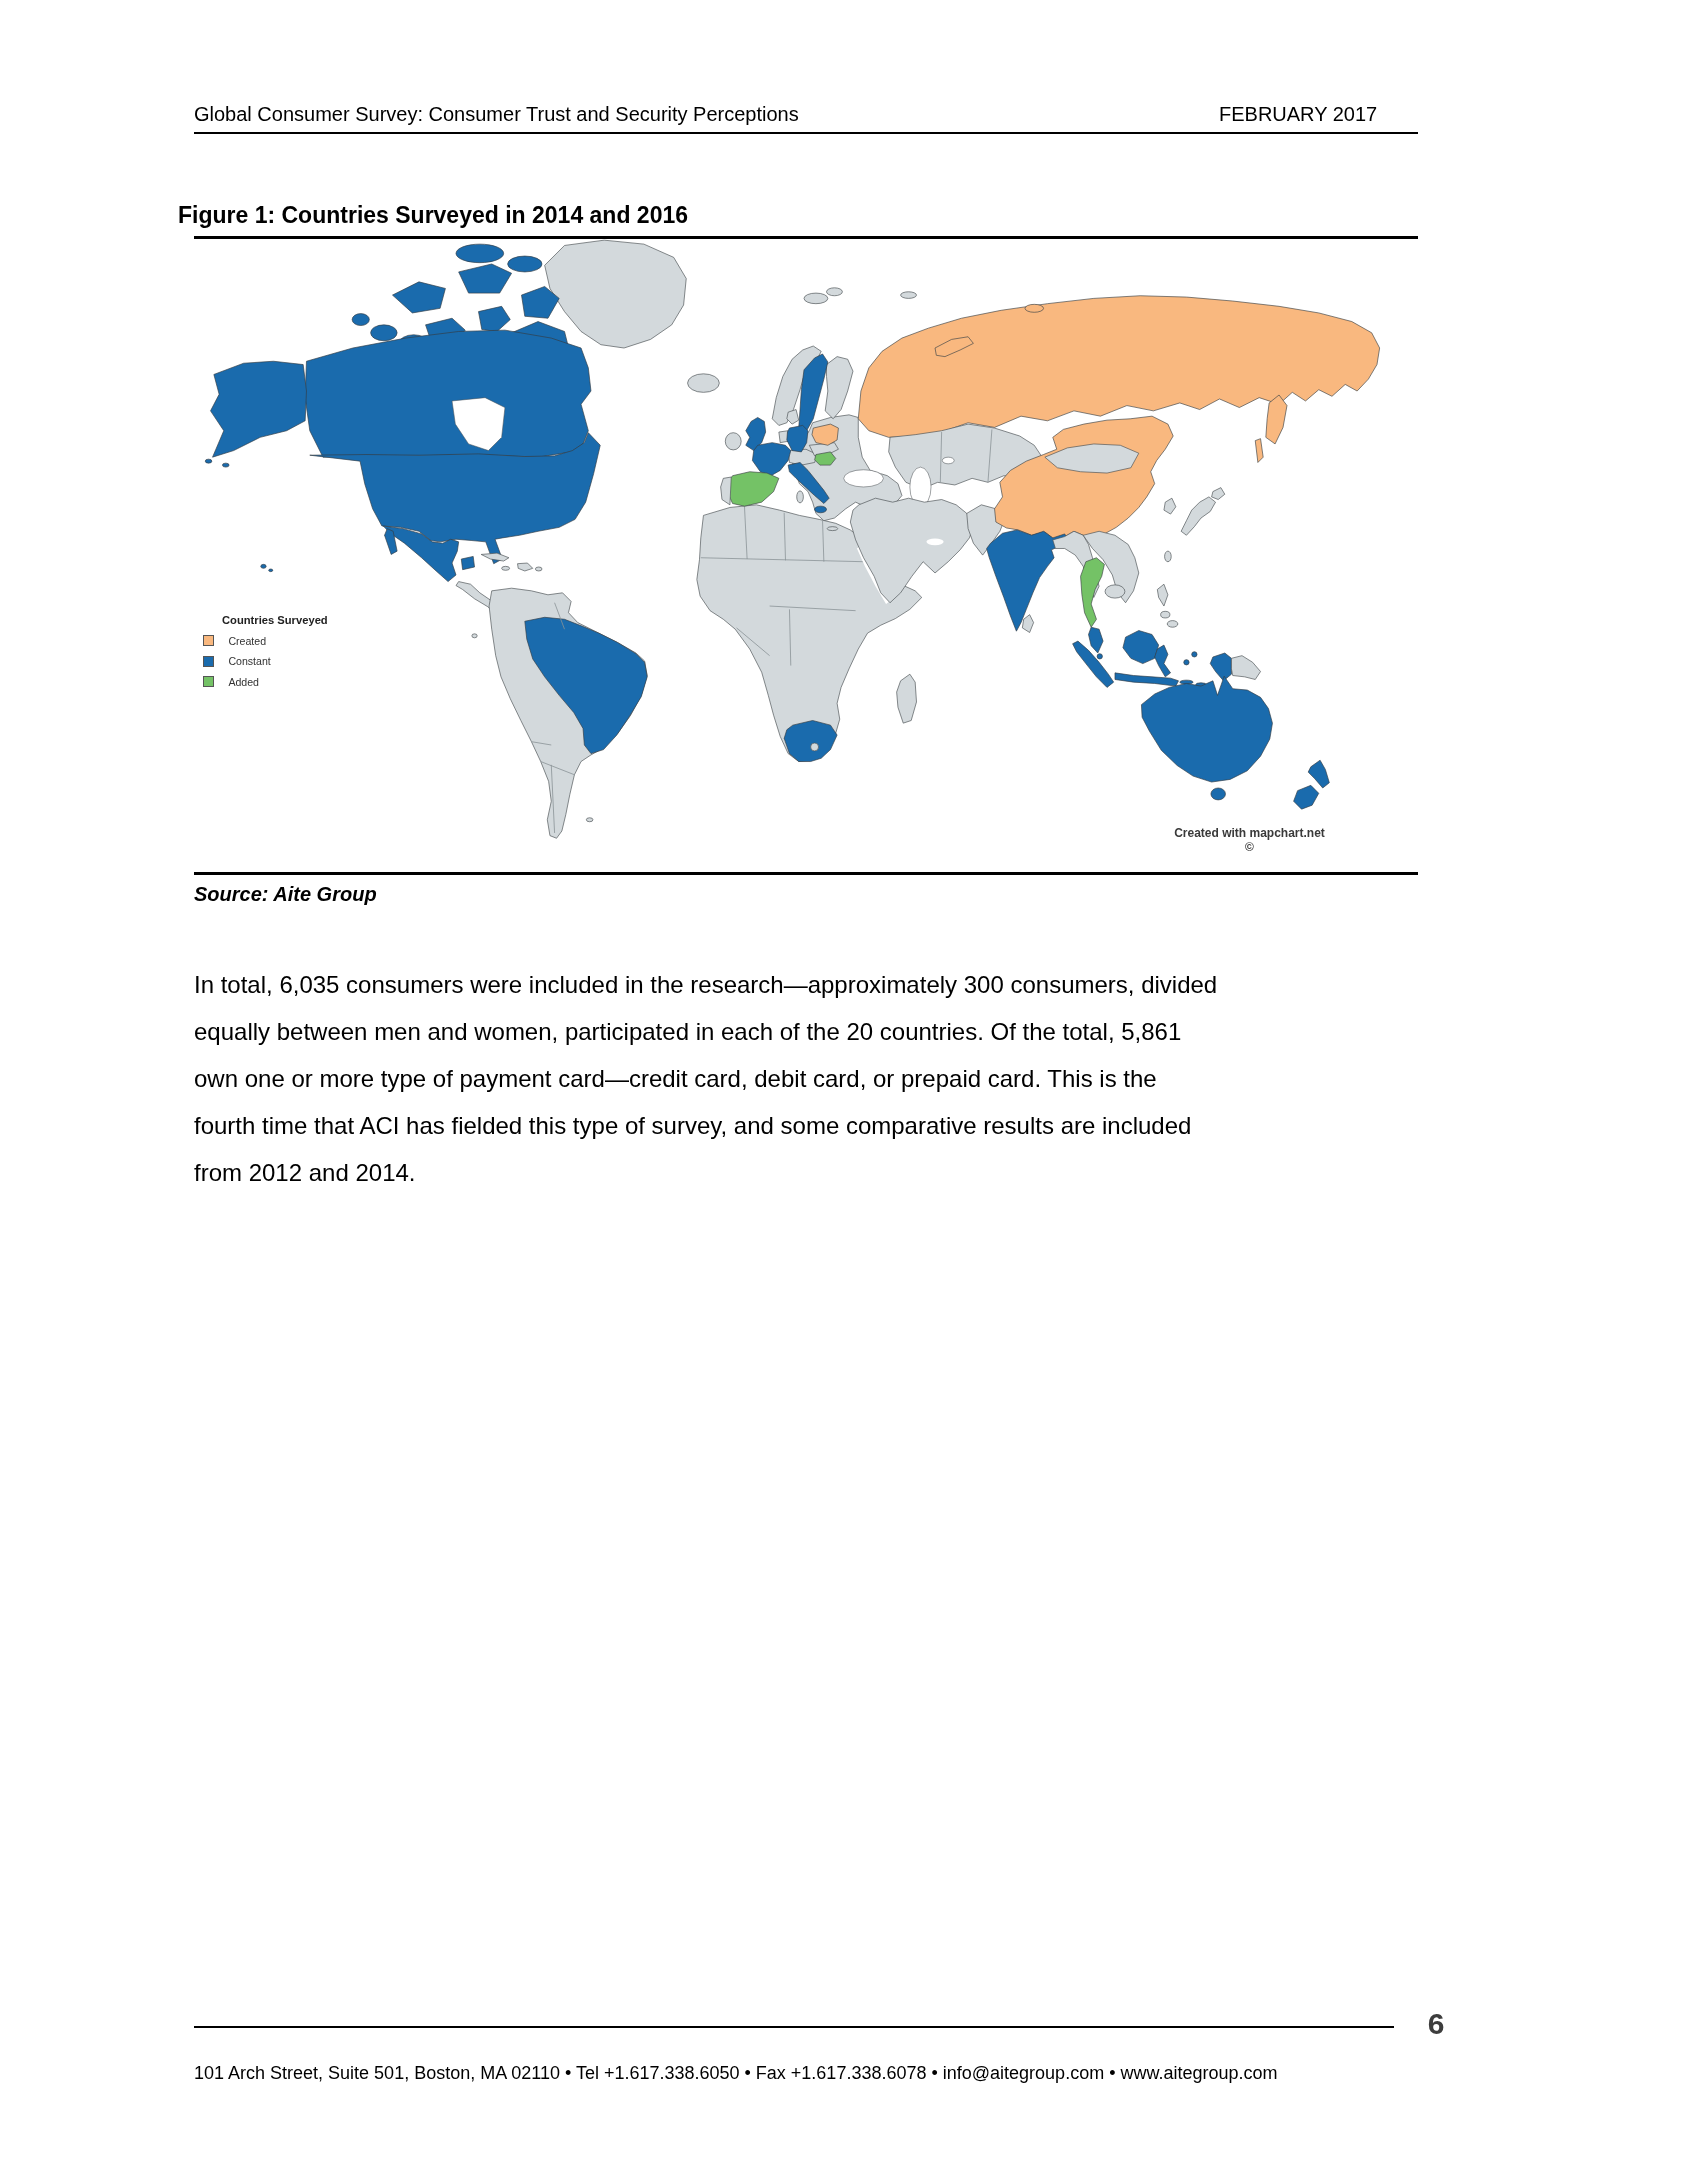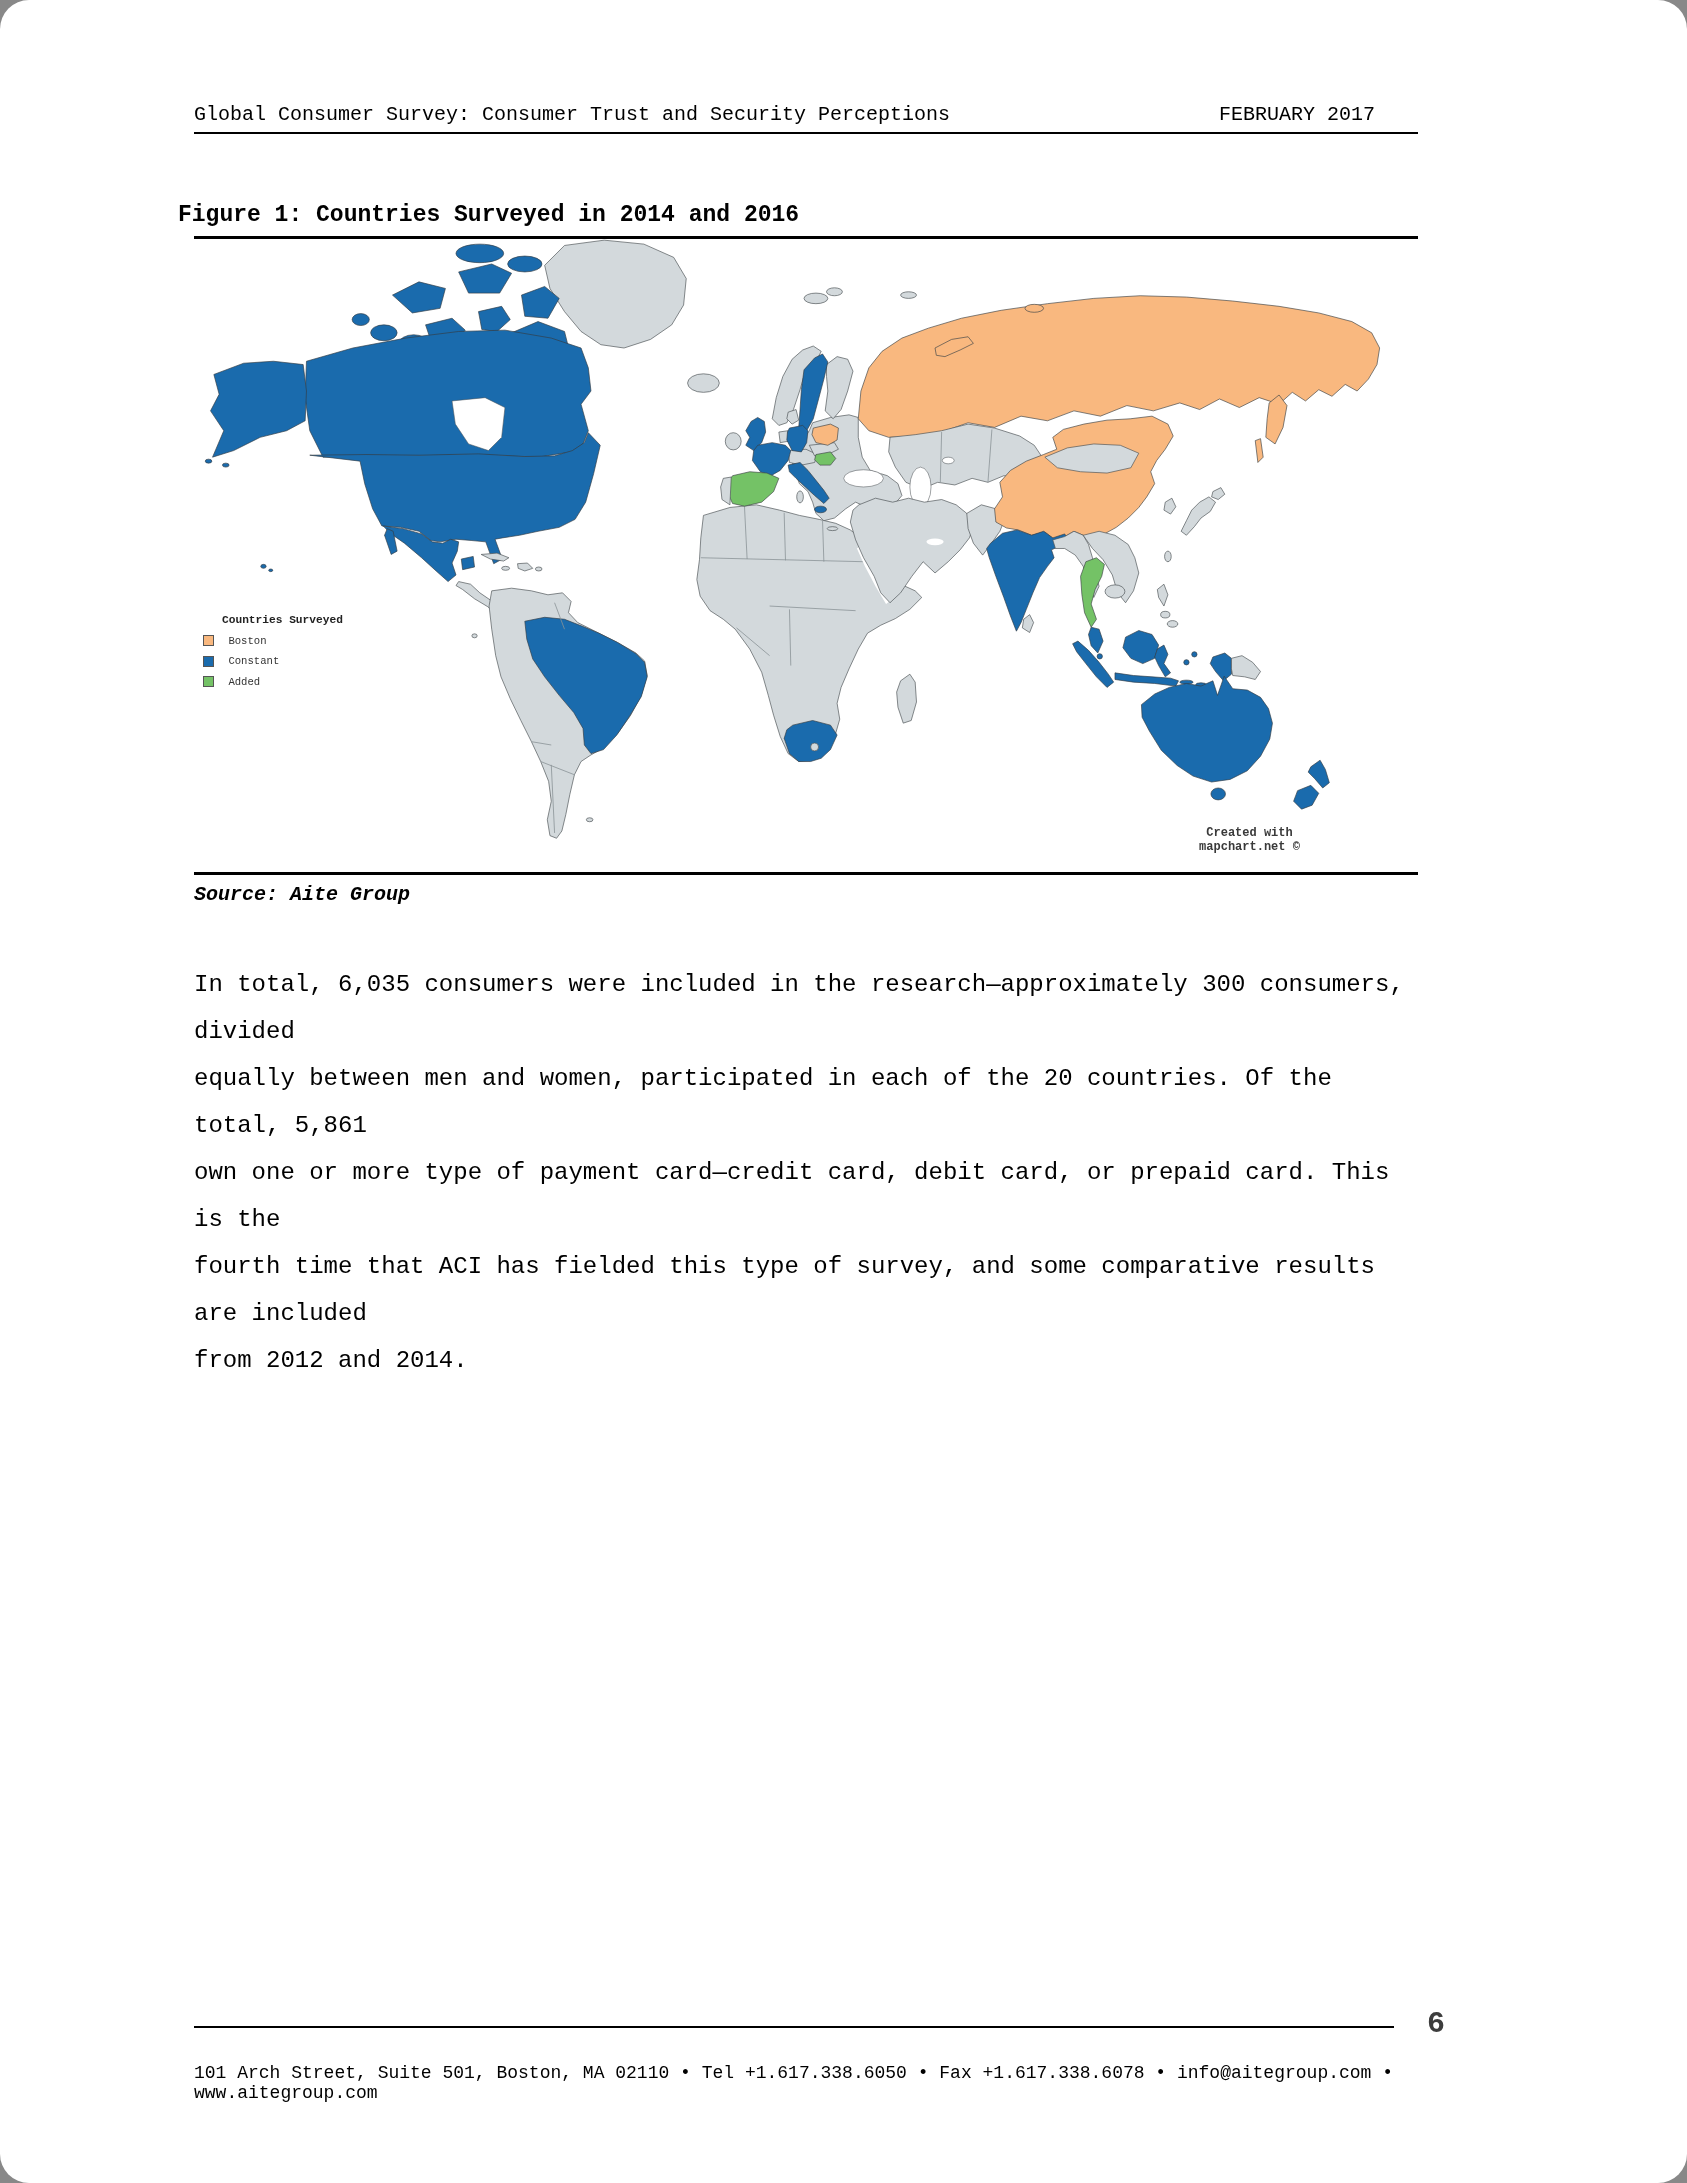--- a/index.html
+++ b/index.html
@@ -1,17 +1,17 @@
 <!DOCTYPE html>
 <html style="font-size:10.6px"><head>
 <meta charset="utf-8">
 <style>
   html,body{margin:0;padding:0;background:#888;}
   .page{position:relative;width:1687px;height:2183px;background:#fff;margin:0 auto;
-        font-family:Liberation Mono, monospace;color:#000;overflow:hidden;border-radius:29px;}
+        font-family:Liberation Sans, sans-serif;color:#000;overflow:hidden;}
   .abs{position:absolute;}
   
   .header-title{left:194px;top:103px;font-size:20px;}
   .header-date{left:1219px;top:103px;width:198px;text-align:left;font-size:20px;}
   .header-rule{left:194px;top:132px;width:1224px;height:2px;background:#000;}
   
   .fig-title{left:178px;top:202px;font-size:23px;font-weight:bold;}
   .fig-rule-top{left:194px;top:236px;width:1224px;height:3.3px;background:#000;}
   .map-wrap{left:194px;top:232px;width:1224px;height:629px;}
   .map-wrap svg{position:absolute;left:0;top:0;}
@@ -203,21 +203,21 @@
         <ellipse class="c-bl" cx="1548" cy="849" rx="11" ry="9"></ellipse>
         <polygon class="c-bl" points="1688,808 1702,798 1710,812 1716,832 1706,840 1694,826 1684,816"></polygon>
         <polygon class="c-bl" points="1668,844 1688,836 1700,848 1690,866 1674,872 1662,860"></polygon>
       </g>
     </svg>
 
     <div class="abs legend">
       <div class="legend-title">Countries Surveyed</div>
       <div class="legend-row">
         <div class="legend-swatch sw-removed"></div>
-        <div class="legend-label">Boston</div>
+        <div class="legend-label">Created</div>
       </div>
       <div class="legend-row">
         <div class="legend-swatch sw-constant"></div>
         <div class="legend-label">Constant</div>
       </div>
       <div class="legend-row">
         <div class="legend-swatch sw-added"></div>
         <div class="legend-label">Added</div>
       </div>
     </div>

